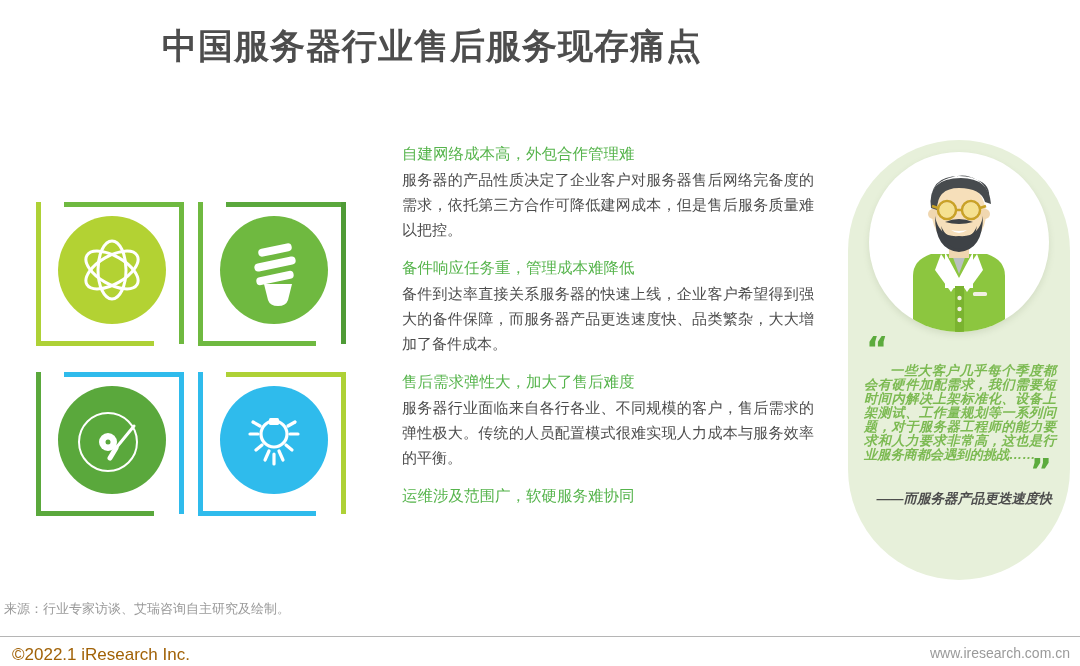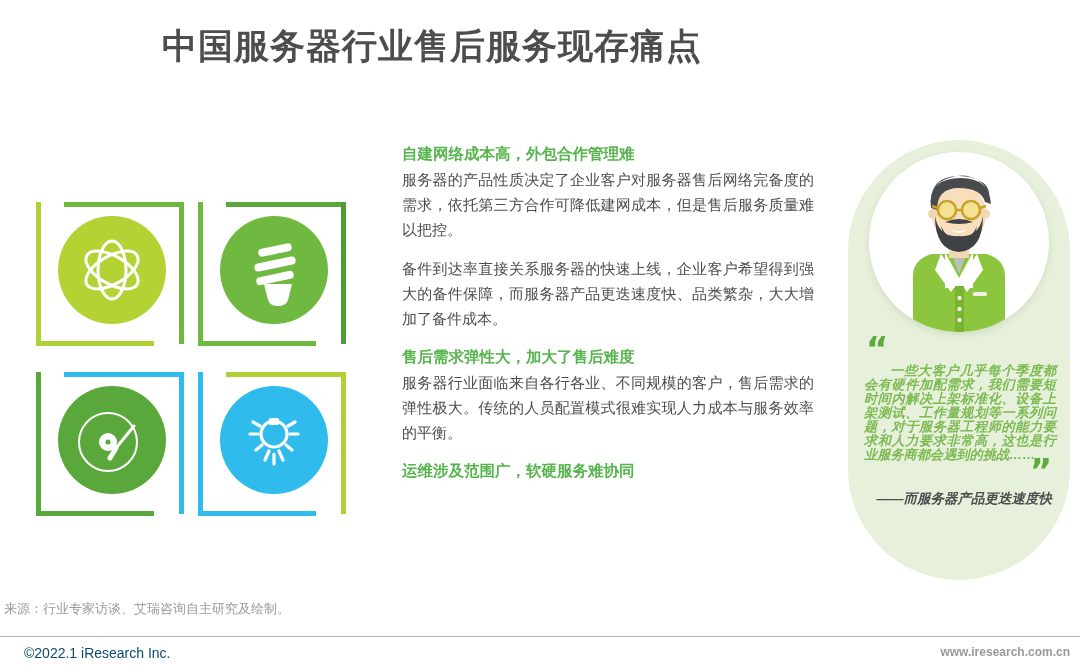--- a/index.html
+++ b/index.html
@@ -87,21 +87,21 @@
     left: 402px;
     top: 142px;
     width: 412px;
   }
   .point {
     margin-bottom: 14px;
   }
   .point:last-child { margin-bottom: 16px; }
   .point-title {
     font-size: 15.5px;
-    font-weight: bold;
+    font-weight: normal;
     color: #56b44c;
     line-height: 23px;
     margin-bottom: 2px;
   }
   .point-body {
     font-size: 15px;
     color: #4d4d4d;
     line-height: 25px;
     text-align: justify;
   }
@@ -187,32 +187,31 @@
   .footer-rule {
     position: absolute;
     left: 0;
     top: 636px;
     width: 1080px;
     height: 1px;
     background: #b5b5b5;
   }
   .footer-left {
     position: absolute;
-    left: 24px;
+    left: 12px;
+    top: 645px;
+    font-size: 17px;
+    color: #a16207;
+  }
+  .footer-right {
+    position: absolute;
+    right: 10px;
     top: 645px;
     font-size: 14px;
-    color: #0c4a6e;
-  }
-  .footer-right {
-    position: absolute;
-    right: 10px;
-    top: 645px;
-    font-size: 12px;
     color: #9a9a9a;
-    font-weight: bold;
   }
 </style>
 </head>
 <body>
 
 <div class="page-title">中国服务器行业售后服务现存痛点</div>
 
 <div class="icon-grid">
 
   <div class="icon-cell">
@@ -289,20 +288,21 @@
   </div>
 
 </div>
 
 <div class="points">
   <div class="point">
     <div class="point-title">自建网络成本高，外包合作管理难</div>
     <div class="point-body">服务器的产品性质决定了企业客户对服务器售后网络完备度的需求，依托第三方合作可降低建网成本，但是售后服务质量难以把控。</div>
   </div>
   <div class="point">
+    <div class="point-title">备件响应任务重，管理成本难降低</div>
     <div class="point-body">备件到达率直接关系服务器的快速上线，企业客户希望得到强大的备件保障，而服务器产品更迭速度快、品类繁杂，大大增加了备件成本。</div>
   </div>
   <div class="point">
     <div class="point-title">售后需求弹性大，加大了售后难度</div>
     <div class="point-body">服务器行业面临来自各行各业、不同规模的客户，售后需求的弹性极大。传统的人员配置模式很难实现人力成本与服务效率的平衡。</div>
   </div>
   <div class="point">
     <div class="point-title">运维涉及范围广，软硬服务难协同</div>
   </div>
 </div>

